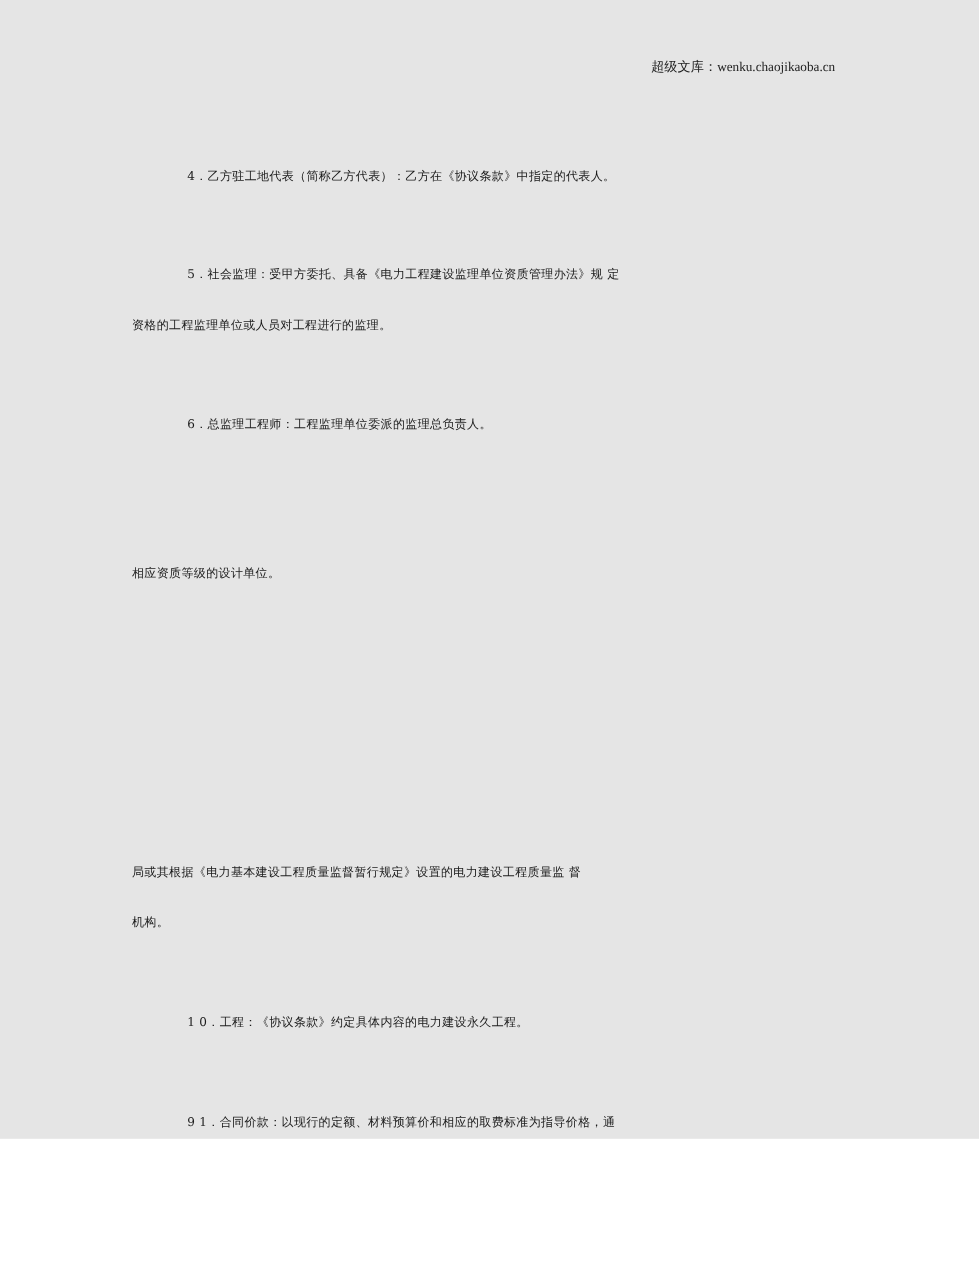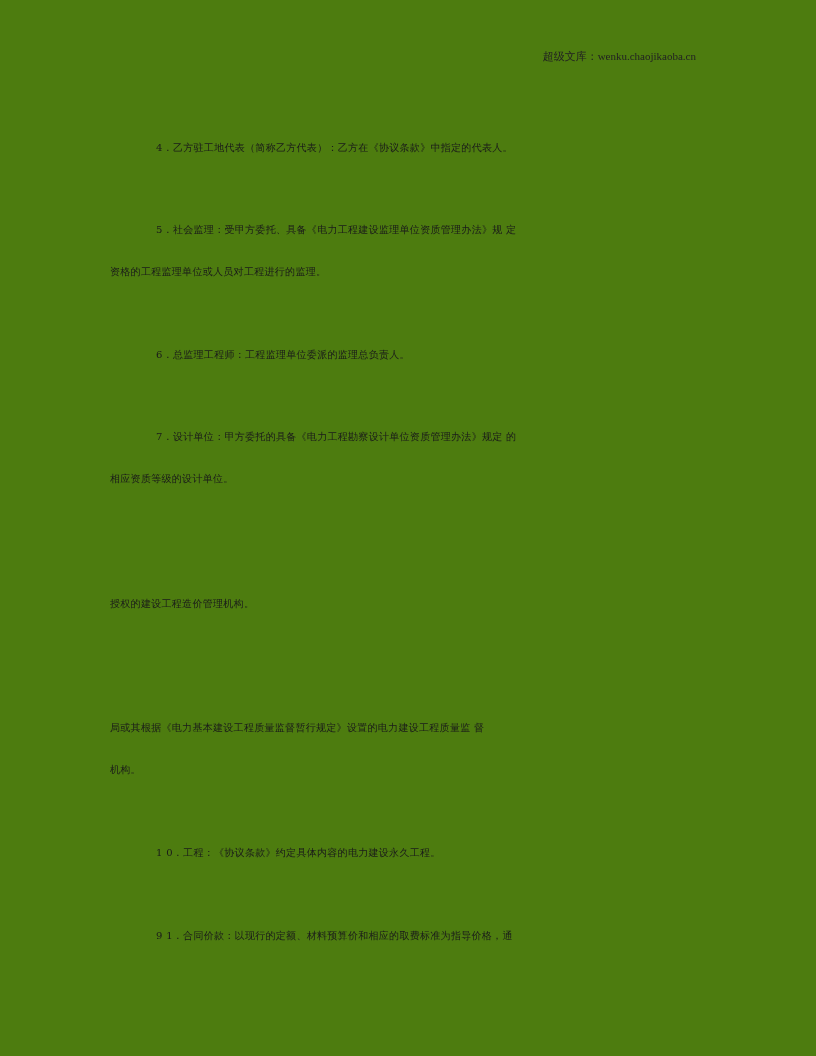--- a/index.html
+++ b/index.html
@@ -12,22 +12,22 @@
       height: 1056px;
       position: relative;
       overflow: hidden;
       font-family: "DejaVu Serif", "Liberation Serif", serif;
       color: #1a1a1a;
     }
     .page {
       position: absolute;
       left: 0; top: 0;
       width: 816px;
-      height: 1056px;
-      background: #4d7c0f;
+      height: 949px;
+      background: #e5e5e5;
     }
     .header {
       position: absolute;
       top: 48px;
       right: 120px;
       font-size: 11px;
       line-height: 16px;
       color: #222;
       white-space: nowrap;
       font-family: "Liberation Serif", "DejaVu Serif", serif;
@@ -53,24 +53,22 @@
 
   <div class="header">超级文库：wenku.chaojikaoba.cn</div>
 
   <div class="line first" style="top:138px;">4．乙方驻工地代表（简称乙方代表）：乙方在《协议条款》中指定的代表人。</div>
 
   <div class="line first" style="top:220px;">5．社会监理：受甲方委托、具备《电力工程建设监理单位资质管理办法》规  定</div>
   <div class="line" style="top:262px;">资格的工程监理单位或人员对工程进行的监理。</div>
 
   <div class="line first" style="top:345px;">6．总监理工程师：工程监理单位委派的监理总负责人。</div>
 
-  <div class="line first" style="top:427px;">7．设计单位：甲方委托的具备《电力工程勘察设计单位资质管理办法》规定  的</div>
   <div class="line" style="top:469px;">相应资质等级的设计单位。</div>
 
-  <div class="line" style="top:594px;">授权的建设工程造价管理机构。</div>
 
   <div class="line" style="top:718px;">局或其根据《电力基本建设工程质量监督暂行规定》设置的电力建设工程质量监  督</div>
   <div class="line" style="top:760px;">机构。</div>
 
   <div class="line first" style="top:843px;">1 0．工程：《协议条款》约定具体内容的电力建设永久工程。</div>
 
   <div class="line first" style="top:926px;">9 1．合同价款：以现行的定额、材料预算价和相应的取费标准为指导价格，通</div>
 
 </div>
 

